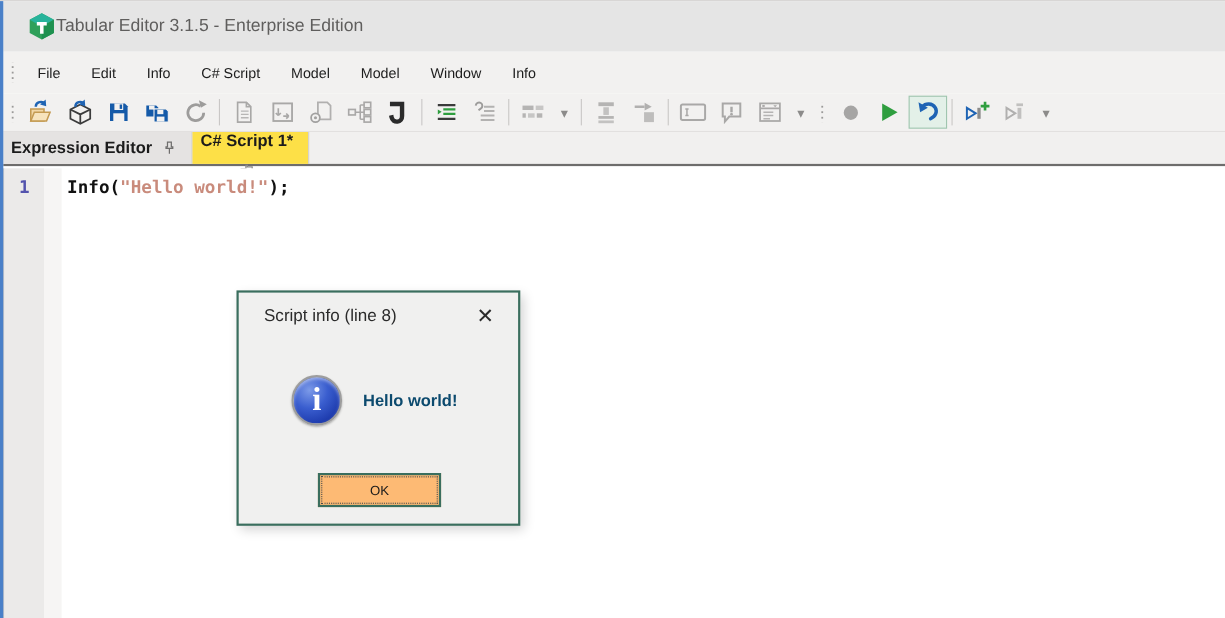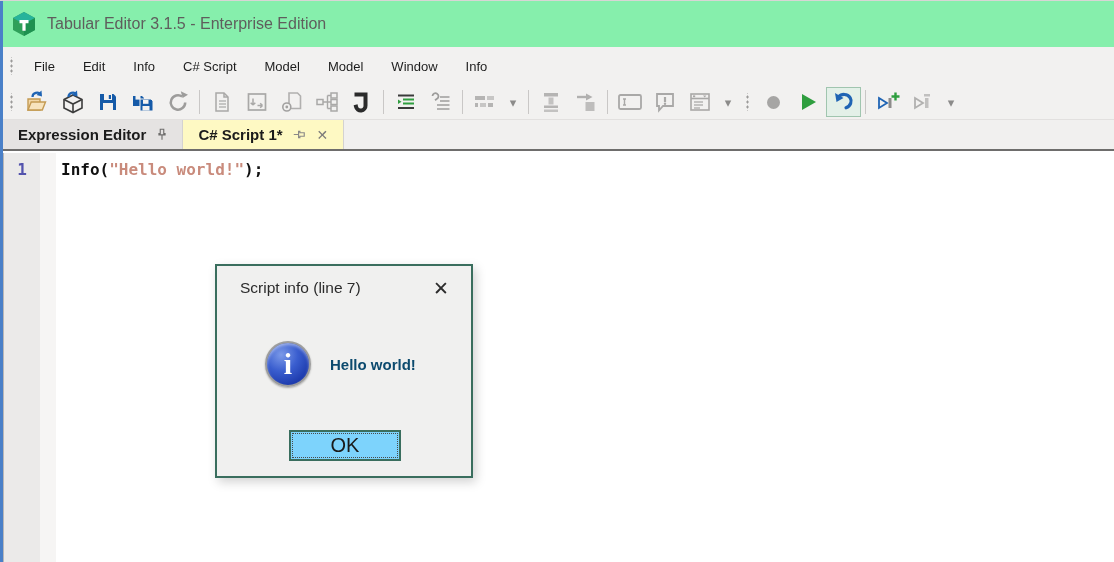--- a/index.html
+++ b/index.html
@@ -2,22 +2,22 @@
 <html><head>
 <meta charset="utf-8">
 <style>
   * { margin:0; padding:0; box-sizing:border-box; }
   html,body { width:1114px; height:562px; overflow:hidden; background:#fff;
               font-family:"Liberation Sans", sans-serif; }
   .window { position:relative; width:1114px; height:562px; background:#ffffff; border-top:1px solid #d8d6d5; }
   .left-accent { position:absolute; left:0; top:0; width:3px; height:562px; background:#4a80c8; z-index:60; }
 
   
-  .titlebar { position:absolute; left:3px; top:0; right:0; height:46px; background:#86efac;
-              display:flex; align-items:center; padding-left:8px; gap:10px; }
+  .titlebar { position:absolute; left:3px; top:0; right:0; height:46px; background:#e5e5e5;
+              display:flex; align-items:center; padding-left:22px; }
   .app-title { font-size:16px; color:#5f5e5d; }
 
   
   .menubar { position:absolute; left:3px; top:46px; right:0; height:38px; background:#f2f1f0;
              display:flex; align-items:center; }
   .grip { width:5px; height:18px; margin:0 6px 0 6px;
           background-image:radial-gradient(#9b9a99 1.1px, transparent 1.3px);
           background-size:5px 5px; background-position:center; }
   .menu-item { font-size:13px; color:#1d1d1d; padding:7px 14px; cursor:default; }
 
@@ -29,24 +29,24 @@
   .sep { width:1px; height:24px; background:#c9c7c6; margin:0 4px; }
   .dd-arrow { font-size:13px; color:#8c8b8a; line-height:1; }
   .record-dot { width:13px; height:13px; border-radius:50%; background:#a6a5a4; }
   .play-tri { width:0; height:0; border-left:14px solid #2f9e3f;
               border-top:8px solid transparent; border-bottom:8px solid transparent; }
   .tbtn.highlight { background:#e3f0e8; border:1px solid #a0c5af; }
 
   
   .tabstrip { position:absolute; left:3px; top:118px; right:0; height:32px; background:#f1f0ef;
               border-top:1px solid #e2e0df; border-bottom:2px solid #6e6d6c; display:flex; }
-  .tab { display:flex; align-items:center; gap:9px; padding:0 13px 0 15px; font-size:15px;
+  .tab { display:flex; align-items:center; gap:9px; padding:0 13px 0 7px; font-size:15px;
          font-weight:bold; color:#1b1b1b; border-right:1px solid #d4d2d1; }
   .tab.inactive { background:#e5e3e2; }
-  .tab.active { background:#fef9c3; }
+  .tab.active { background:#fde047;flex-direction:column; }
   .tab-close { font-size:14px; color:#7c7b7a; font-weight:normal; padding:0 2px; }
   .pin-rot { transform:rotate(90deg); }
 
   
   .editor { position:absolute; left:3px; top:152px; right:0; bottom:0; background:#ffffff;
             display:flex; border-left:1px solid #b9b7b6; }
   .gutter { width:36px; background:#ebeae9; color:#5353ad; font-family:"DejaVu Sans Mono", monospace;
             font-size:16px; font-weight:bold; text-align:center; padding-top:7px; }
   .sel-margin { width:16px; background:#f6f5f4; }
   .code-area { flex:1; padding:7px 0 0 5px; font-family:"DejaVu Sans Mono", monospace;
@@ -59,23 +59,23 @@
   .dialog-titlebar { height:44px; display:flex; align-items:center; padding:0 16px 0 23px; }
   .dialog-title { font-size:15.5px; color:#2b2b2b; }
   .dialog-close { margin-left:auto; font-size:19px; color:#2b2b2b; line-height:1; padding:2px 6px; }
   .dialog-body { display:flex; align-items:center; margin:31px 0 0 48px; gap:19px; }
   .info-icon { width:46px; height:46px; border-radius:50%;
                background:radial-gradient(circle at 34% 28%, #7c9ae8 0%, #3a5ecf 40%, #1e3cae 75%, #16309a 100%);
                border:2px solid #9d9d9d; box-shadow:inset 0 2px 3px rgba(255,255,255,0.45), 0 1px 2px rgba(0,0,0,0.3);
                display:flex; align-items:center; justify-content:center;
                color:#fff; font-family:"Liberation Serif", serif; font-weight:bold; font-size:30px; }
   .dialog-msg { font-size:15px; color:#0c4a6e;font-weight:bold; }
-  .ok-btn { position:absolute; left:72px; top:164px; width:112px; height:31px; background:#7dd3fc;
+  .ok-btn { position:absolute; left:72px; top:164px; width:112px; height:31px; background:#fdba74;
             border:2px solid #3a6e5e; outline:1px dotted #4a4a4a; outline-offset:-4px;
-            display:flex; align-items:center; justify-content:center; font-size:20px; color:#1a1a1a; }
+            display:flex; align-items:center; justify-content:center; font-size:12px; color:#1a1a1a; }
 
   svg { display:block; }
 </style>
 </head>
 <body>
 
 <div class="window">
   <div class="left-accent"></div>
 
   <div class="titlebar">
@@ -377,21 +377,21 @@
   <div class="editor">
     <div class="gutter">
       <div>1</div>
     </div>
     <div class="sel-margin"></div>
     <div class="code-area"><span>Info(</span><span class="str">"Hello world!"</span><span>);</span></div>
   </div>
 
   <div class="dialog">
     <div class="dialog-titlebar">
-      <span class="dialog-title">Script info (line 7)</span>
+      <span class="dialog-title">Script info (line 8)</span>
       <span class="dialog-close">✕</span>
     </div>
     <div class="dialog-body">
       <div class="info-icon">i</div>
       <span class="dialog-msg">Hello world!</span>
     </div>
     <div class="ok-btn">
       <span>OK</span>
     </div>
   </div>

